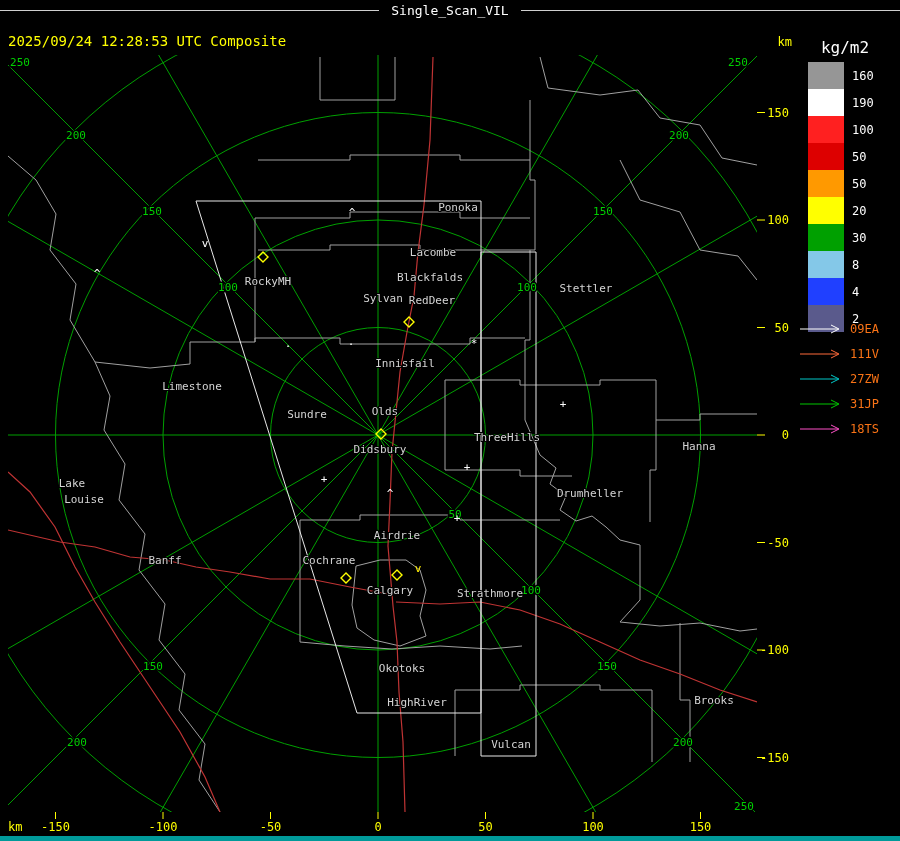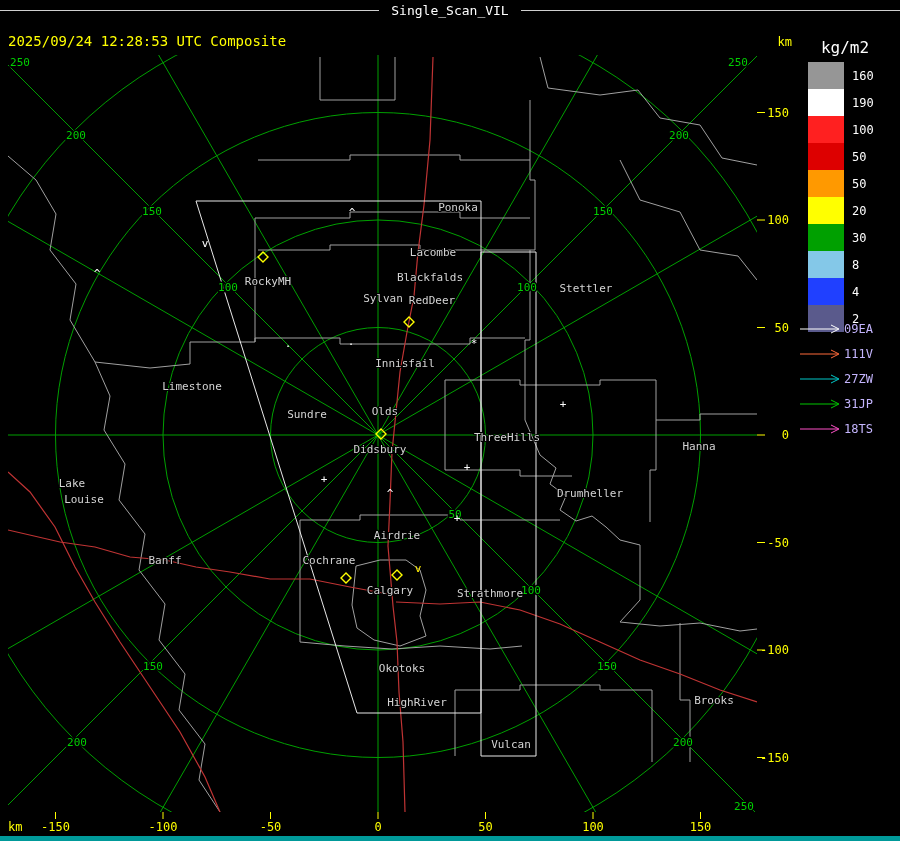--- a/index.html
+++ b/index.html
@@ -17,21 +17,21 @@
   #map-svg text{font-family:"DejaVu Sans Mono",monospace;}
 
   .panel{position:absolute;left:790px;top:22px;width:110px;height:814px;}
   .cb-title{position:absolute;top:16px;left:0;width:100%;text-align:center;color:#fff;font-size:16px;}
   #colorbar{position:absolute;top:40px;left:18px;}
   .cb-row{display:flex;align-items:center;height:27px;}
   .cb-swatch{width:36px;height:27px;flex:none;}
   .cb-label{color:#fff;font-size:12px;margin-left:8px;}
   #radar-legend{position:absolute;top:294px;left:8px;}
   .lg-row{display:flex;align-items:center;height:25px;}
-  .lg-label{color:#c4b5fd;font-size:12px;}
+  .lg-label{color:#f97316;font-size:12px;margin-left:6px;}
 
   .bottombar{position:absolute;top:836px;left:0;width:900px;height:5px;}
 </style>
 </head>
 <body>
 
 <div class="titlebar">
   <div class="rule"></div>
   <div class="twrap">
     <span class="title">Single_Scan_VIL</span>

